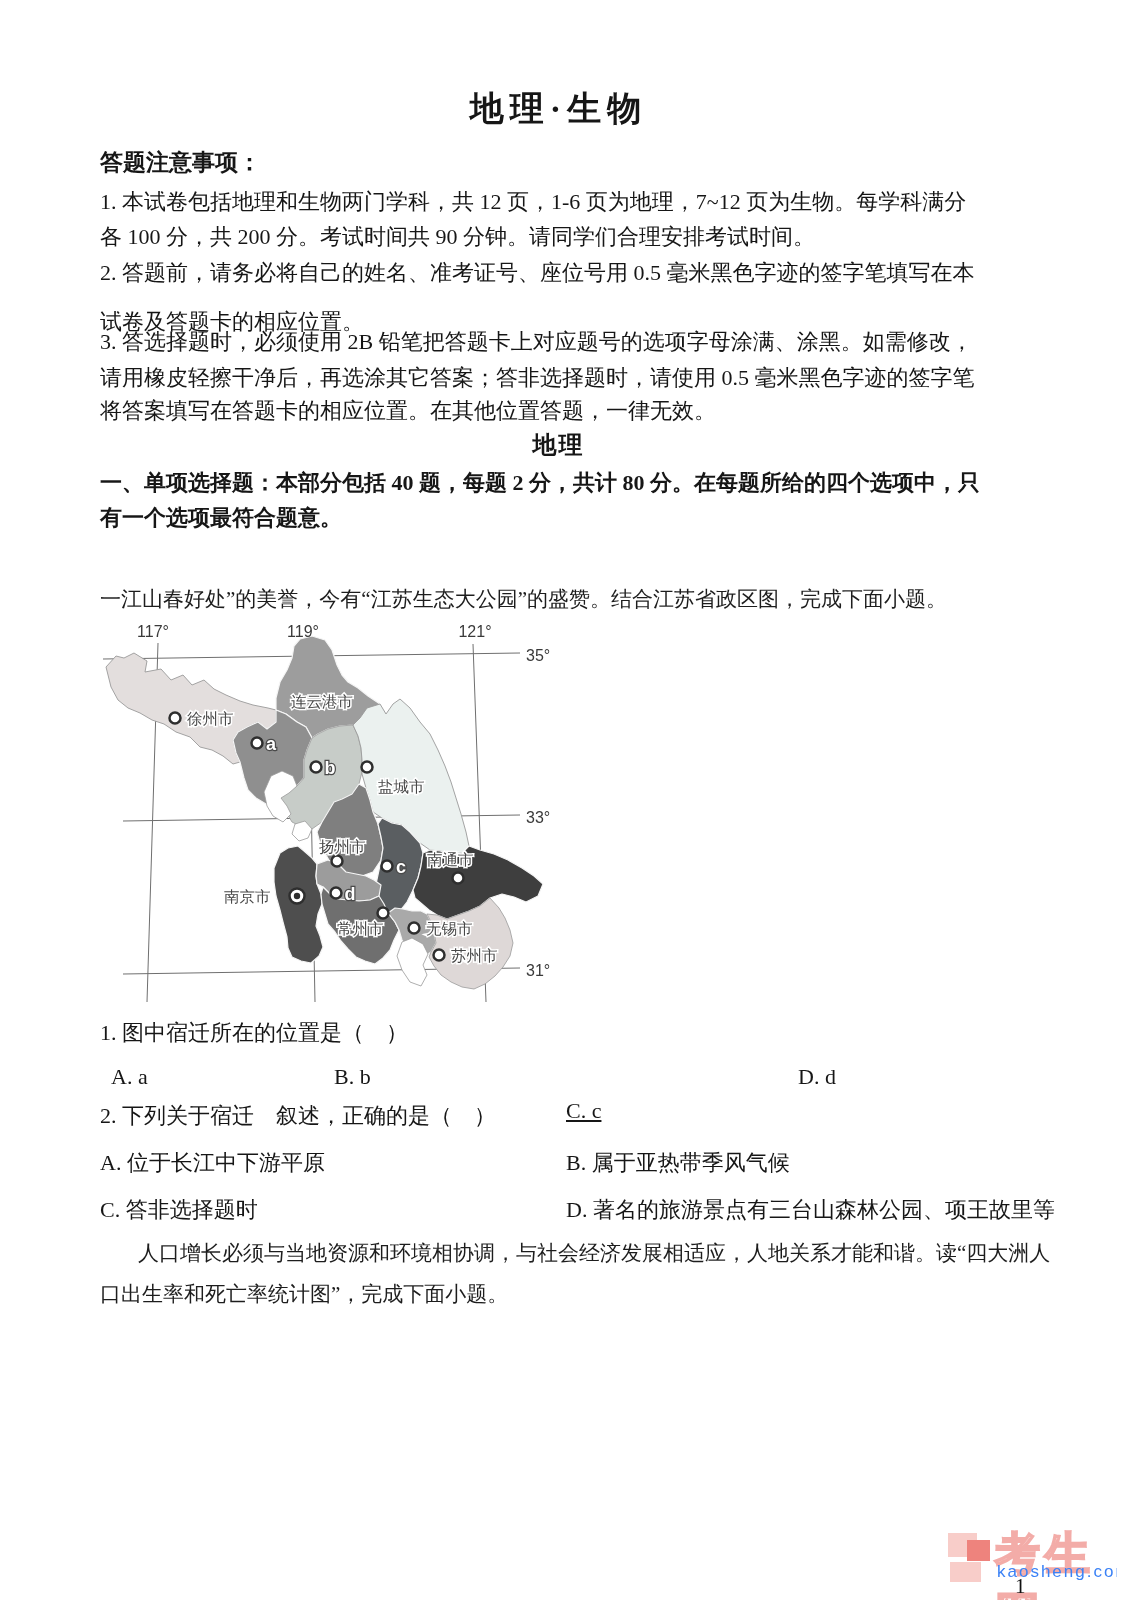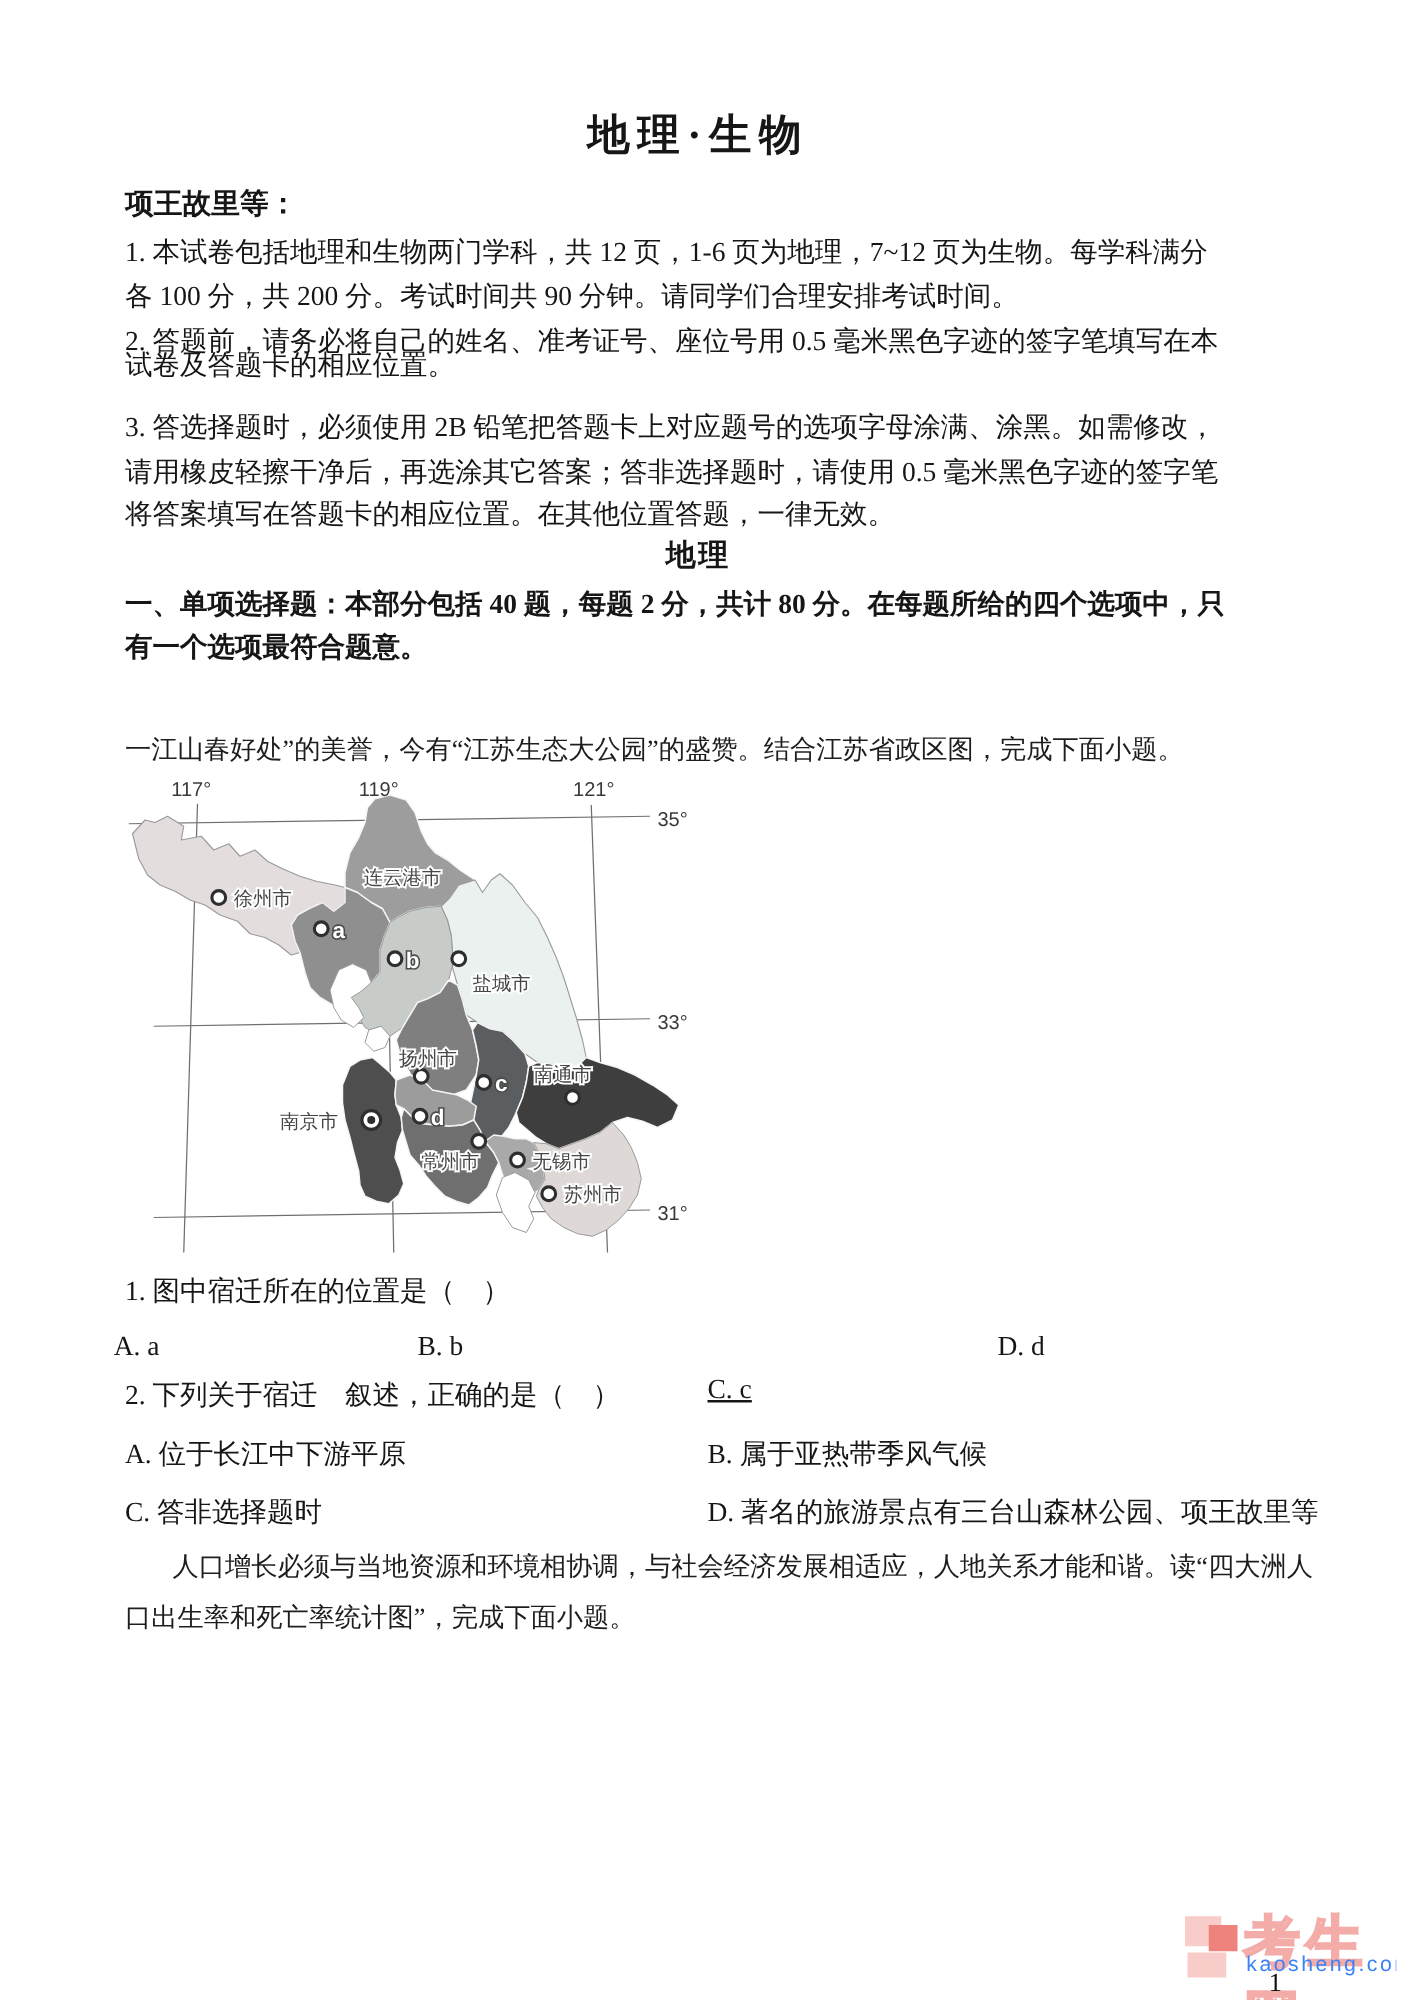--- a/index.html
+++ b/index.html
@@ -23,25 +23,25 @@
              font-family:"Liberation Sans",sans-serif;}
   .page-num{position:absolute;left:1015px;top:1574px;font-size:21px;color:#111;}
 </style>
 </head>
 <body>
 
 <div class="page">
 
   <div class="t center title">地理·生物</div>
 
-  <div class="t b" style="left:100px;top:149px;font-size:23px;">项王故里等：</div>
+  <div class="t b" style="left:100px;top:149px;font-size:23px;">答题注意事项：</div>
   <div class="t" style="left:100px;top:188px;">1. 本试卷包括地理和生物两门学科，共 12 页，1-6 页为地理，7~12 页为生物。每学科满分</div>
   <div class="t" style="left:100px;top:223px;">各 100 分，共 200 分。考试时间共 90 分钟。请同学们合理安排考试时间。</div>
   <div class="t" style="left:100px;top:259px;">2. 答题前，请务必将自己的姓名、准考证号、座位号用 0.5 毫米黑色字迹的签字笔填写在本</div>
-  <div class="t" style="left:100px;top:278px;text-align:right;">试卷及答题卡的相应位置。</div>
+  <div class="t" style="left:100px;top:308px;text-align:right;">试卷及答题卡的相应位置。</div>
   <div class="t" style="left:100px;top:328px;">3. 答选择题时，必须使用 2B 铅笔把答题卡上对应题号的选项字母涂满、涂黑。如需修改，</div>
   <div class="t" style="left:100px;top:364px;text-align:center;">请用橡皮轻擦干净后，再选涂其它答案；答非选择题时，请使用 0.5 毫米黑色字迹的签字笔</div>
   <div class="t center subject">地理</div>
 
   <div class="t" style="left:100px;top:397px;">将答案填写在答题卡的相应位置。在其他位置答题，一律无效。</div>
   <div class="t b" style="left:100px;top:469px;">一、单项选择题：本部分包括 40 题，每题 2 分，共计 80 分。在每题所给的四个选项中，只</div>
   <div class="t b" style="left:100px;top:504px;">有一个选项最符合题意。</div>
 
   <div class="t kai" style="left:100px;top:586px;">一江山春好处”的美誉，今有“江苏生态大公园”的盛赞。结合江苏省政区图，完成下面小题。</div>
 
@@ -114,21 +114,21 @@
       <text class="city-label" x="336" y="324">无锡市</text>
       <text class="city-label" x="361" y="351">苏州市</text>
       <text class="pt-label" x="181" y="140" text-anchor="middle">a</text>
       <text class="pt-label" x="240" y="164" text-anchor="middle">b</text>
       <text class="pt-label" x="311" y="263" text-anchor="middle">c</text>
       <text class="pt-label" x="260" y="290" text-anchor="middle">d</text>
     </g>
   </svg>
 
   <div class="t" style="left:100px;top:1019px;">1. 图中宿迁所在的位置是（　）</div>
-  <div class="t" style="left:91px;top:1063px;text-align:right;">A. a</div>
+  <div class="t" style="left:111px;top:1063px;text-align:right;">A. a</div>
   <div class="t" style="left:334px;top:1063px;">B. b</div>
   <div class="t" style="left:566px;top:1097px;text-decoration:underline;">C. c</div>
   <div class="t" style="left:798px;top:1063px;">D. d</div>
 
   <div class="t" style="left:100px;top:1102px;">2. 下列关于宿迁　叙述，正确的是（　）</div>
   <div class="t" style="left:100px;top:1149px;">A. 位于长江中下游平原</div>
   <div class="t" style="left:566px;top:1149px;">B. 属于亚热带季风气候</div>
   <div class="t" style="left:100px;top:1196px;">C. 答非选择题时</div>
   <div class="t" style="left:566px;top:1196px;">D. 著名的旅游景点有三台山森林公园、项王故里等</div>
 

